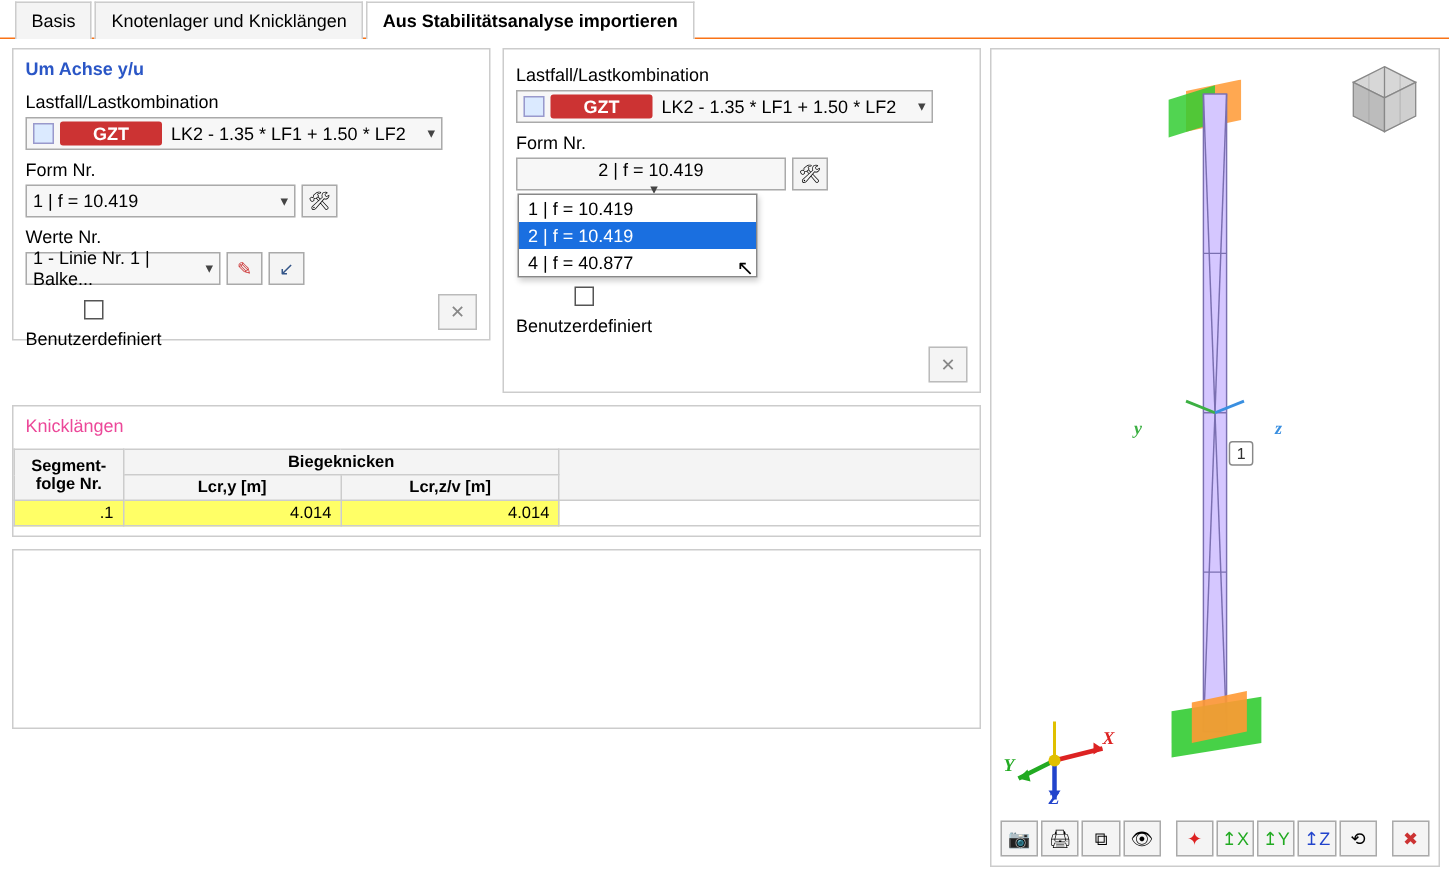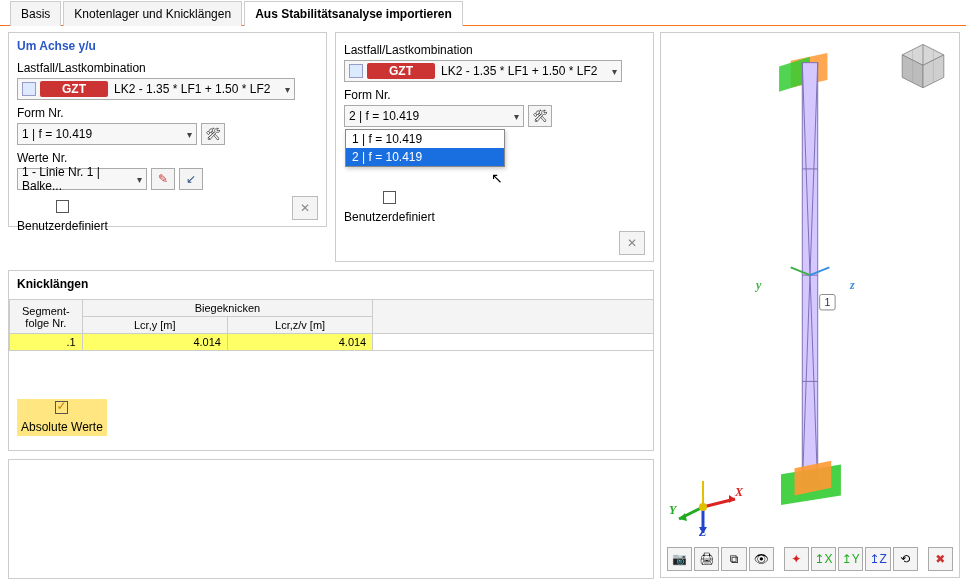--- a/index.html
+++ b/index.html
@@ -26,24 +26,24 @@
         margin-right: 4px; vertical-align: middle; }
   .iconbtn { width: 24px; height: 22px; border: 1px solid #aaa; background: #f4f4f4;
              display: inline-flex; align-items: center; justify-content: center; cursor: pointer; font-size: 12px; }
   .checkbox { display: inline-flex; align-items: center; gap: 6px; cursor: pointer; flex-direction: column; }
   .checkbox .box { width: 13px; height: 13px; border: 1px solid #555; display: inline-block; background:#fff; position:relative;}
   .checkbox.checked .box { background: #ffe680; }
   .checkbox.checked .box::after { content:"✓"; position:absolute; left:0; top:-3px; font-size:12px; color:#c47f00;}
   .bottom-icon { position: absolute; right: 8px; width: 26px; height: 24px; border: 1px solid #bbb;
                  background: #f4f4f4; display:flex; align-items:center; justify-content:center; color:#888;}
   .knick-panel { margin-top: 8px; border: 1px solid #ccc; padding: 4px 0 6px 0; }
-  .knick-title { color: #000000; font-weight: bold; padding: 2px 8px 8px 8px; }
+  .knick-title { color: #ec4899; font-weight: normal; padding: 2px 8px 8px 8px; }
   table { border-collapse: collapse; width: 100%; font-size: 11px; }
   th, td { border: 1px solid #ccc; padding: 2px 6px; text-align: center; }
-  th { background: #f4f4f4; font-weight: normal; }
+  th { background: #f4f4f4; font-weight: bold; }
   .hl { background: #ffff66; }
   .abs-row { padding: 8px; margin-top: 40px;}
   .abs-chip { display:inline-flex; align-items:center; background:#ffe680; padding:2px 4px; gap:6px;}
   .blank-panel { margin-top: 8px; border: 1px solid #ccc; height: 120px; }
   .dropdown-pop { position: absolute; left: 0; top: 23px; width: 160px; background: #fff;
                   border: 1px solid #888; z-index: 50; box-shadow: 1px 2px 4px rgba(0,0,0,.2);}
   .dropdown-pop .opt { padding: 2px 6px; cursor: pointer; }
   .dropdown-pop .opt.sel { background: #1a6fe0; color: #fff; }
   .cursor-arrow { position:absolute; left:145px; top:40px; font-size:14px; color:#000; pointer-events:none;}
   
@@ -122,27 +122,28 @@
             <span style="display:flex;align-items:center;">
               <span class="sq"></span>
               <span class="badge">GZT</span>
               <span>LK2 - 1.35 * LF1 + 1.50 * LF2</span>
             </span>
             <span class="chev">▾</span>
           </div>
         </div>
         <div class="label">Form Nr.</div>
         <div class="row" style="position:relative;">
-          <div class="select" style="width:180px; position:relative;">
+          <div class="select" style="width:180px; position:relative;flex-direction:column;">
             <span>2 | f = 10.419</span>
             <span class="chev">▾</span>
 
             <div class="dropdown-pop">
               <div class="opt">1 | f = 10.419</div>
               <div class="opt sel">2 | f = 10.419</div>
+              <div class="opt">4 | f = 40.877</div>
               <span class="cursor-arrow">↖</span>
             </div>
           </div>
           <div class="iconbtn">
             <span>🛠</span>
           </div>
         </div>
         <div style="height:48px;"></div>
         <div class="row" style="margin-top:10px;">
           <label class="checkbox">
@@ -175,28 +176,20 @@
         </thead>
         <tbody>
           <tr>
             <td class="hl" style="text-align:right;">.1</td>
             <td class="hl" style="text-align:right;">4.014</td>
             <td class="hl" style="text-align:right;">4.014</td>
             <td style="border-right:none;"></td>
           </tr>
         </tbody>
       </table>
-      <div class="abs-row">
-        <span class="abs-chip">
-          <label class="checkbox checked">
-            <span class="box"></span>
-            <span>Absolute Werte</span>
-          </label>
-        </span>
-      </div>
     </div>
 
     <div class="blank-panel"></div>
   </div>
 
   <div class="right-pane">
 
     <div class="cube">
       <svg viewBox="0 0 60 60">
         <polygon points="30,4 54,16 30,28 6,16" fill="#d7d7d7" stroke="#888"></polygon>

